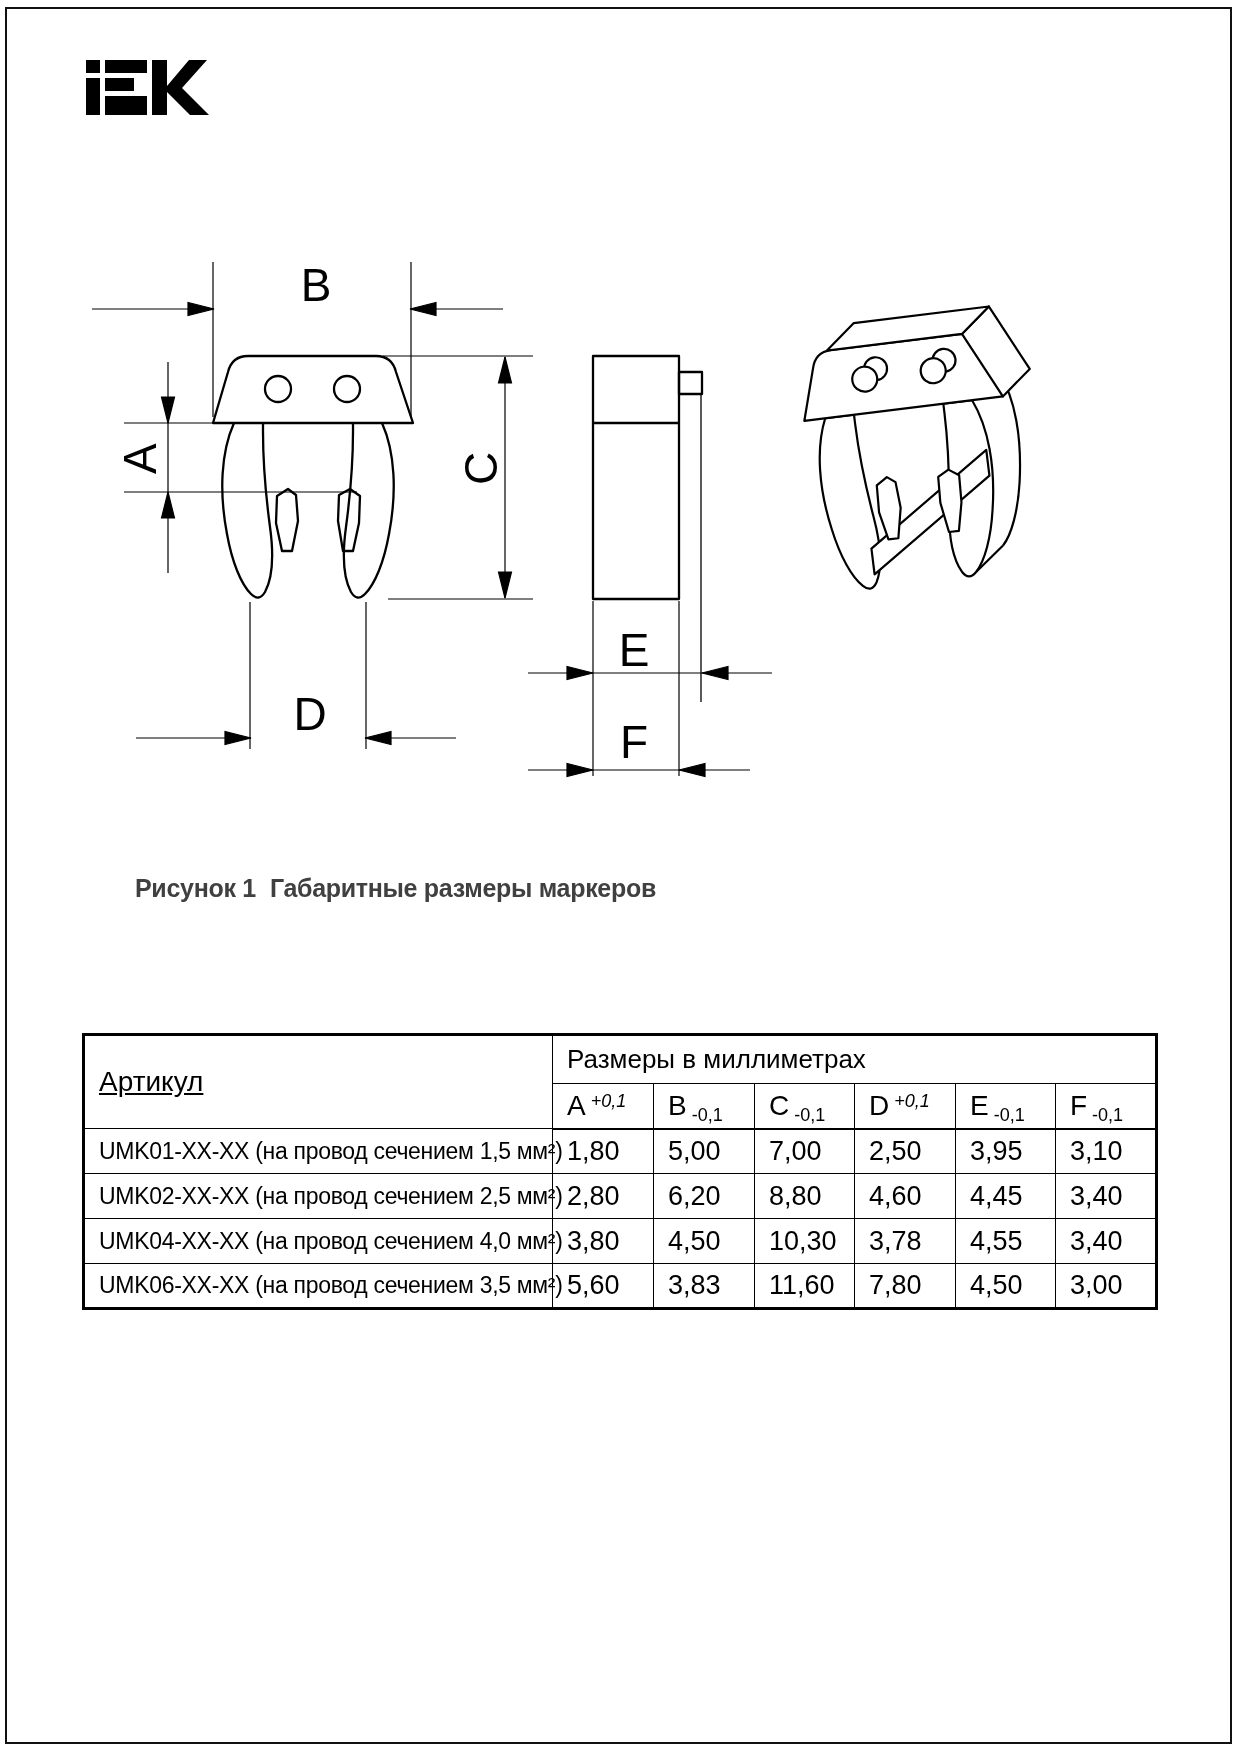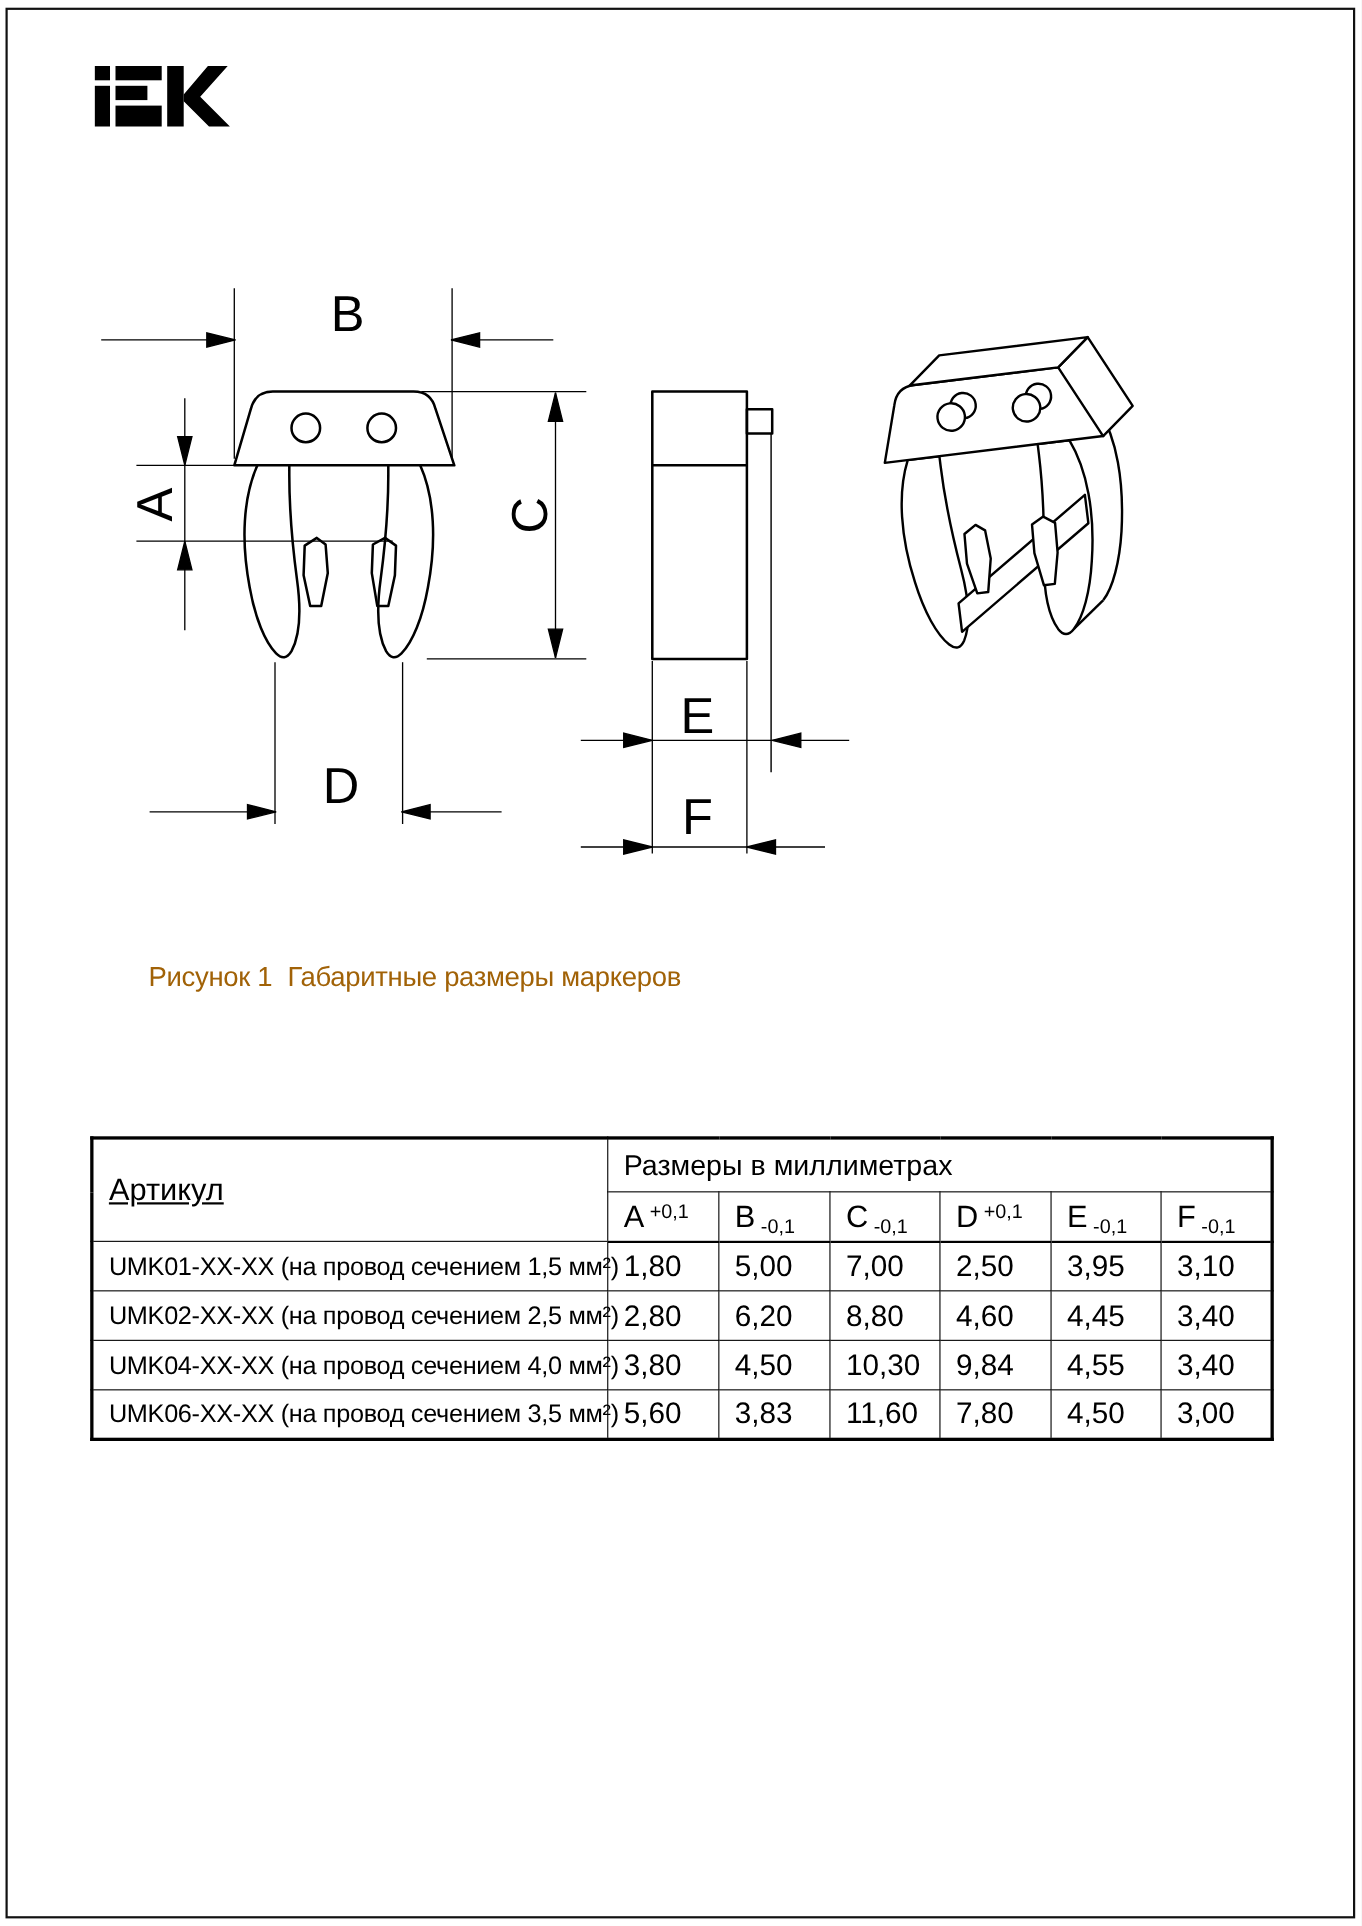--- a/index.html
+++ b/index.html
@@ -13,22 +13,23 @@
   }
   .page-frame{
     position:absolute;left:5px;top:7px;right:6px;bottom:7px;
     border:2.5px solid #111;
     pointer-events:none;
   }
   .logo{position:absolute;left:86px;top:60px;}
   .figure-svg{position:absolute;left:80px;top:235px;}
   .caption{
     position:absolute;left:135px;top:874px;
-    font-size:25px;letter-spacing:-0.3px;color:#a16207;
+    font-size:25px;letter-spacing:-0.3px;color:#404040;
     white-space:nowrap;
+    font-weight:bold;
   }
   .caption .cap-num{margin-right:14px;}
   
   .dims-table{
     position:absolute;left:82px;top:1033px;
     border-collapse:collapse;table-layout:fixed;
     width:1073px;
   }
   .dims-table td,.dims-table th{
     border:1.5px solid #000;
@@ -40,21 +41,21 @@
   .row-h1{height:49px;}
   .row-h2{height:45px;}
   .row-data{height:45px;}
   .th-article{
     vertical-align:top;padding-top:12px;
     font-size:28px;font-weight:bold;text-decoration:underline;
   }
   .th-group{font-size:26px;font-weight:bold;}
   .th-dim{font-size:28px;border-top:1.5px solid #000;}
   .th-dim .tol{font-size:18px;margin-left:5px;display:inline-block;}
-  .th-dim .tol.sup{position:relative;top:-8px;}
+  .th-dim .tol.sup{position:relative;top:-8px;font-style:italic;}
   .th-dim .tol.sub{position:relative;top:6px;}
   .hdr-bottom td,.hdr-bottom th{border-bottom:2.5px solid #000;}
   .cell-article{font-size:23px;letter-spacing:-0.3px;white-space:nowrap;}
   .cell-val{font-size:27px;}
   text.dimletter{
     font-family:"Liberation Sans", sans-serif;
     font-size:46px;fill:#000;
   }
 </style>
 </head>
@@ -213,21 +214,21 @@
       <td class="cell-val">8,80</td>
       <td class="cell-val">4,60</td>
       <td class="cell-val">4,45</td>
       <td class="cell-val">3,40</td>
     </tr>
     <tr class="row-data">
       <td class="cell-article">UMK04-XX-XX (на провод сечением 4,0 мм²)</td>
       <td class="cell-val">3,80</td>
       <td class="cell-val">4,50</td>
       <td class="cell-val">10,30</td>
-      <td class="cell-val">9,84</td>
+      <td class="cell-val">3,78</td>
       <td class="cell-val">4,55</td>
       <td class="cell-val">3,40</td>
     </tr>
     <tr class="row-data">
       <td class="cell-article">UMK06-XX-XX (на провод сечением 3,5 мм²)</td>
       <td class="cell-val">5,60</td>
       <td class="cell-val">3,83</td>
       <td class="cell-val">11,60</td>
       <td class="cell-val">7,80</td>
       <td class="cell-val">4,50</td>

